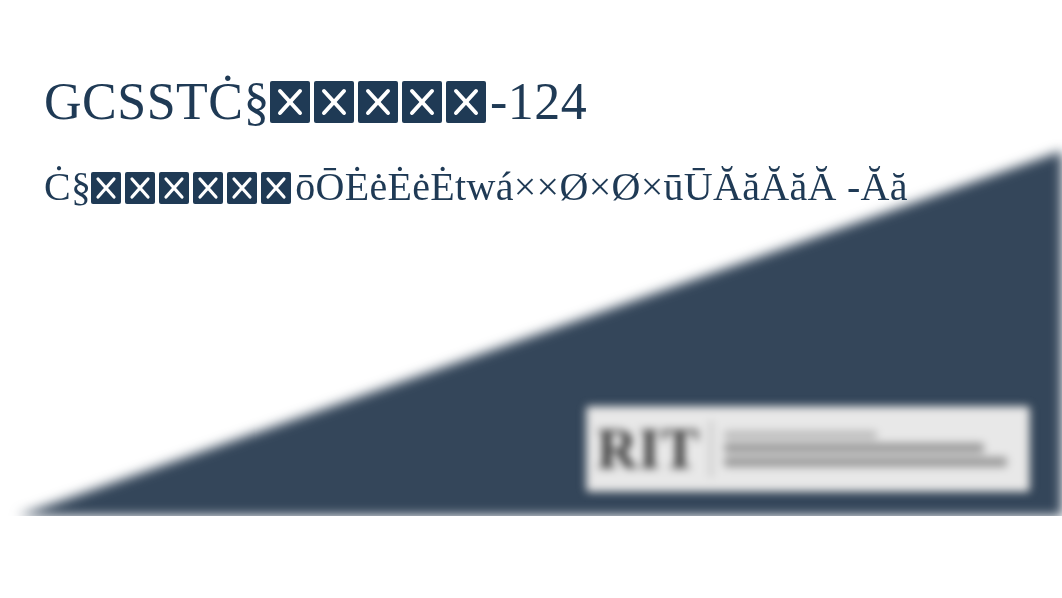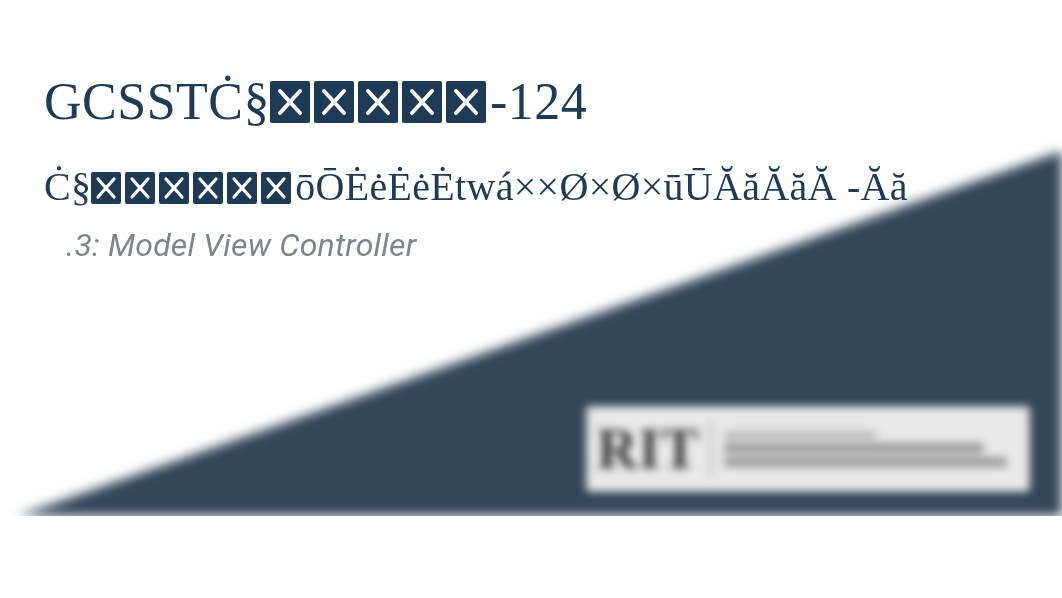--- a/index.html
+++ b/index.html
@@ -169,21 +169,20 @@
             <line x1="109" y1="7" x2="125" y2="25"></line>
             <line x1="125" y1="7" x2="109" y2="25"></line>
             <line x1="143" y1="7" x2="159" y2="25"></line>
             <line x1="159" y1="7" x2="143" y2="25"></line>
             <line x1="177" y1="7" x2="193" y2="25"></line>
             <line x1="193" y1="7" x2="177" y2="25"></line>
           </g>
         </svg></span><span>ōŌĖėĖėĖtwá××Ø×Ø×ūŪĂăĂăĂ -Ăă</span>
   </h2>
 
-  <div class="topic">.3: Model View Controller</div>
 
   <div class="logo-box">
     <div class="logo-rit">RIT</div>
     <div class="logo-text">
       <div class="line l1"></div>
       <div class="line l2"></div>
       <div class="line l3"></div>
     </div>
   </div>
 

